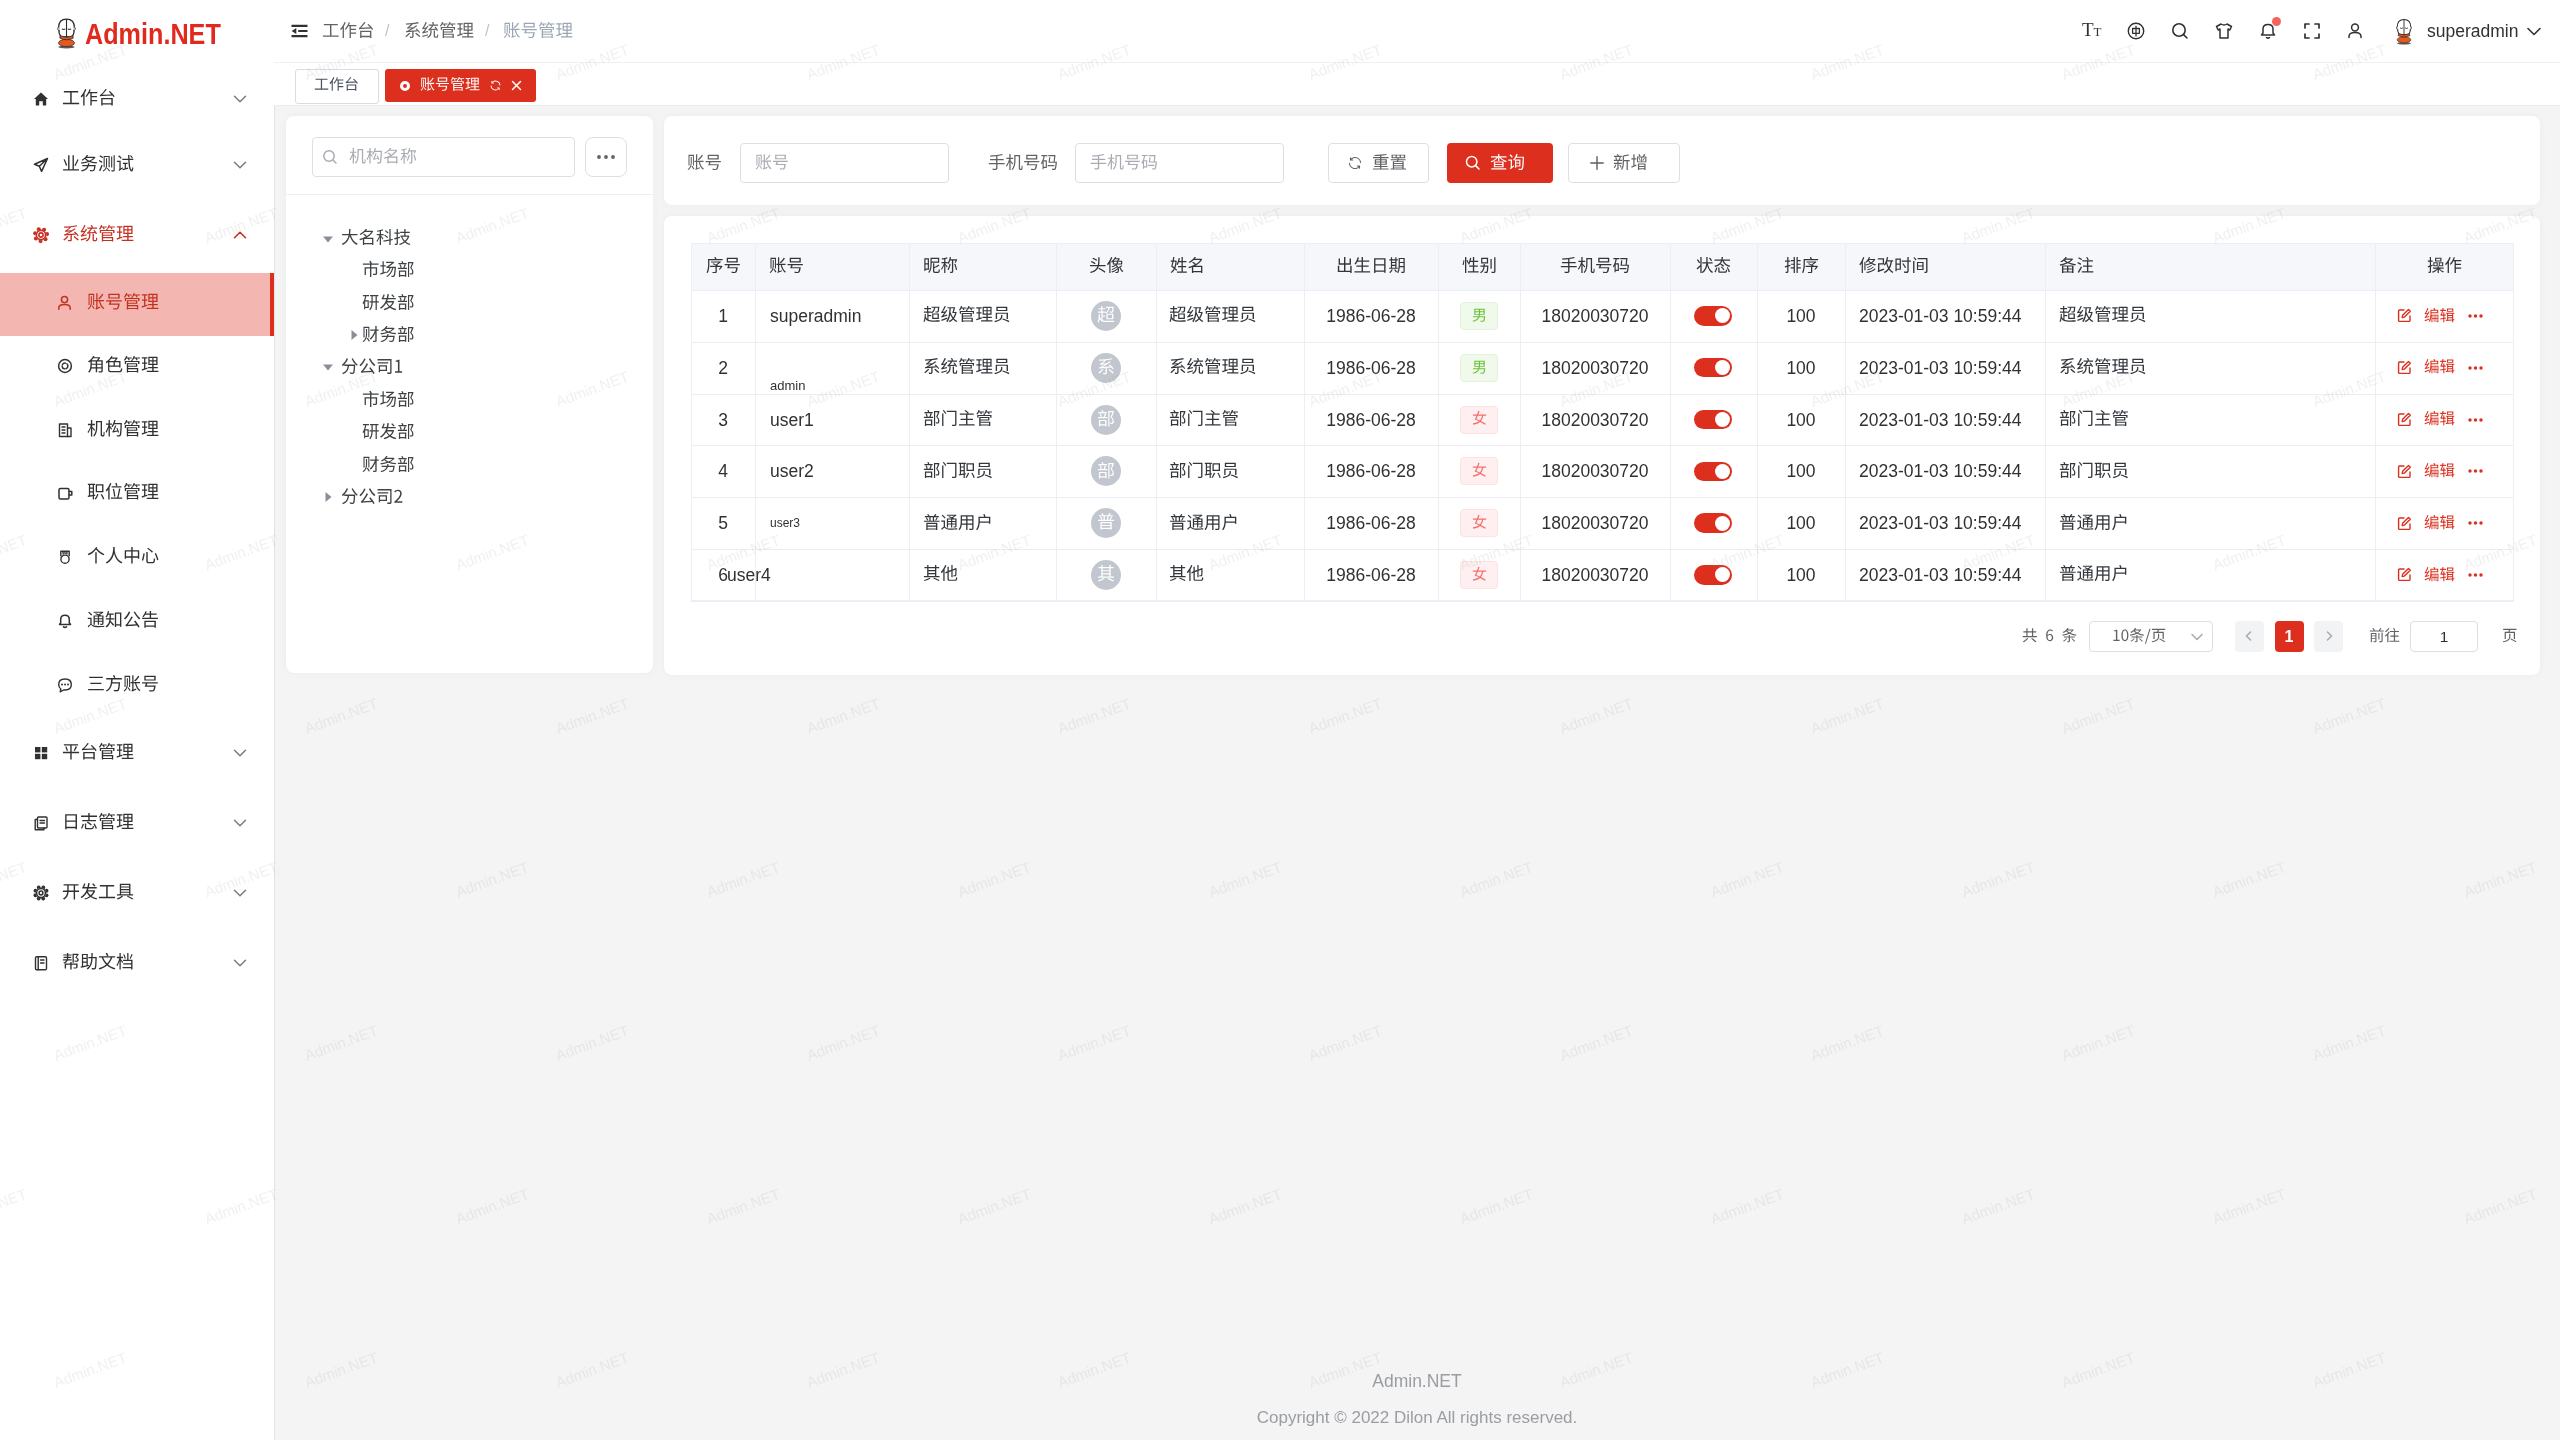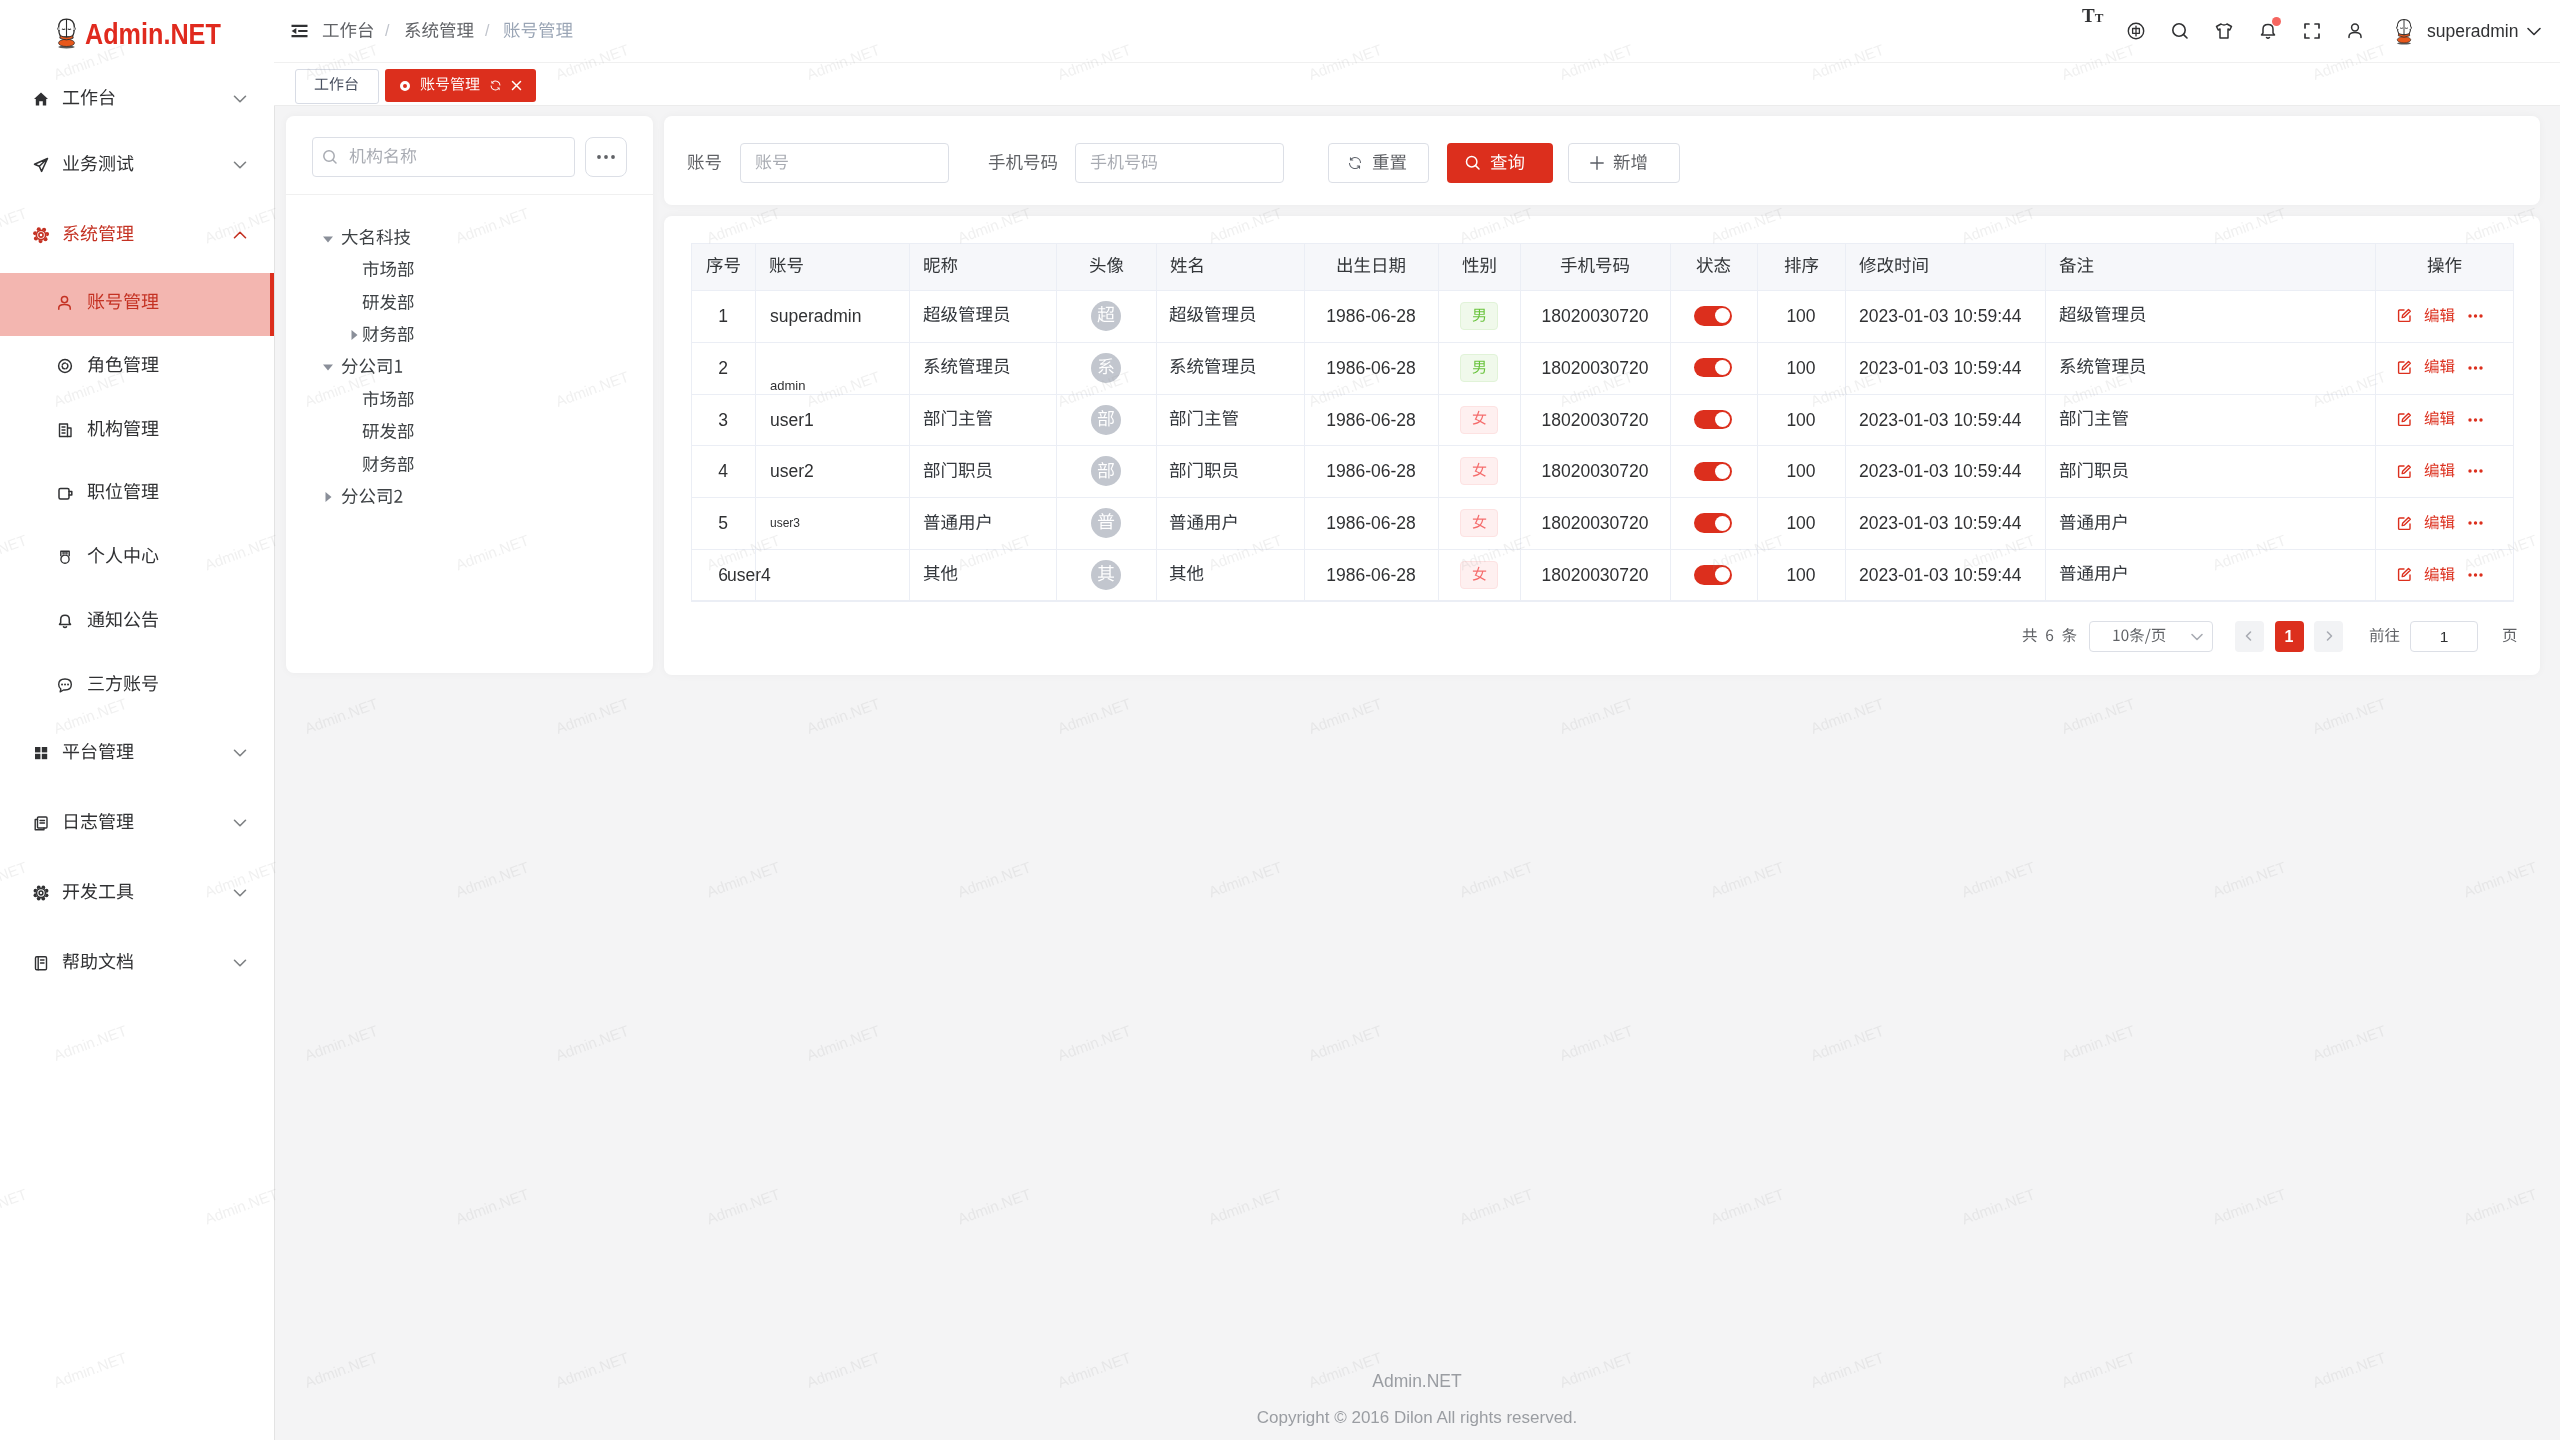--- a/index.html
+++ b/index.html
@@ -375,21 +375,21 @@
   </svg>
 <div class="n" style="left:485px;top:22px;font-size:16px;color:#c0c4cc">/</div>
 <svg class="t" style="left:503.0px;top:21.5px" width="70.0" height="18.9">
     <g fill="#9aa5b5" transform="matrix(0.017500,0,0,-0.017500,0,14.70)">
       <use href="#g8d26" x="0"></use>
       <use href="#g53f7" x="1000"></use>
       <use href="#g7ba1" x="2000"></use>
       <use href="#g7406" x="3000"></use>
     </g>
   </svg>
-<div class="n" style="left:2082px;top:6px;font-size:19px;font-weight:bold;font-family:'Liberation Serif',serif;line-height:19px">T<span style="font-size:13px">T</span></div>
+<div class="n" style="left:2082px;top:20px;font-size:19px;font-weight:normal;font-family:'Liberation Serif',serif;line-height:19px">T<span style="font-size:13px">T</span></div>
 <svg class="t" style="left:2127px;top:22px" width="18" height="18" viewBox="0 0 18 18">
     <g fill="none" stroke="#303133" stroke-width="1.4" stroke-linecap="round" stroke-linejoin="round">
       <circle cx="9" cy="9" r="7.7"></circle>
       <rect x="5.6" y="6.5" width="6.8" height="4.8" stroke-width="1.3"></rect>
       <path d="M9 4.1 L9 13.9" stroke-width="1.3"></path>
     </g>
   </svg>
 <svg class="t" style="left:2171px;top:22px" width="18" height="18" viewBox="0 0 18 18">
     <g fill="none" stroke="#303133" stroke-width="1.6" stroke-linecap="round" stroke-linejoin="round">
       <circle cx="8" cy="8" r="6.2"></circle>
@@ -1149,21 +1149,21 @@
     </g>
   </svg>
 <div class="d" style="left:2410px;top:621px;width:68px;height:31px;box-sizing:border-box;border:1px solid #dcdfe6;border-radius:4px;background:#fff"></div>
 <div class="n" style="left:2410px;top:626px;width:68px;text-align:center;font-size:15.5px;line-height:22px">1</div>
 <svg class="t" style="left:2502.0px;top:627.6px" width="15.5" height="16.7">
     <g fill="#606266" transform="matrix(0.015500,0,0,-0.015500,0,13.02)">
       <use href="#g9875" x="0"></use>
     </g>
   </svg>
 <div class="n" style="left:1317px;top:1371px;width:200px;text-align:center;font-size:17.5px;color:#9a9da2">Admin.NET</div>
-<div class="n" style="left:1117px;top:1408px;width:600px;text-align:center;font-size:17px;color:#9a9da2">Copyright © 2016 Dilon All rights reserved.</div>
+<div class="n" style="left:1117px;top:1408px;width:600px;text-align:center;font-size:17px;color:#9a9da2">Copyright © 2022 Dilon All rights reserved.</div>
 <svg class="t" style="left:0;top:0;z-index:99" width="2560" height="1440">
     <text x="56" y="80.0" transform="rotate(-20 56 80.0)" font-family="Liberation Sans" font-size="15" fill="#999" fill-opacity=".15">Admin.NET</text>
     <text x="307" y="80.0" transform="rotate(-20 307 80.0)" font-family="Liberation Sans" font-size="15" fill="#999" fill-opacity=".15">Admin.NET</text>
     <text x="558" y="80.0" transform="rotate(-20 558 80.0)" font-family="Liberation Sans" font-size="15" fill="#999" fill-opacity=".15">Admin.NET</text>
     <text x="809" y="80.0" transform="rotate(-20 809 80.0)" font-family="Liberation Sans" font-size="15" fill="#999" fill-opacity=".15">Admin.NET</text>
     <text x="1060" y="80.0" transform="rotate(-20 1060 80.0)" font-family="Liberation Sans" font-size="15" fill="#999" fill-opacity=".15">Admin.NET</text>
     <text x="1311" y="80.0" transform="rotate(-20 1311 80.0)" font-family="Liberation Sans" font-size="15" fill="#999" fill-opacity=".15">Admin.NET</text>
     <text x="1562" y="80.0" transform="rotate(-20 1562 80.0)" font-family="Liberation Sans" font-size="15" fill="#999" fill-opacity=".15">Admin.NET</text>
     <text x="1813" y="80.0" transform="rotate(-20 1813 80.0)" font-family="Liberation Sans" font-size="15" fill="#999" fill-opacity=".15">Admin.NET</text>
     <text x="2064" y="80.0" transform="rotate(-20 2064 80.0)" font-family="Liberation Sans" font-size="15" fill="#999" fill-opacity=".15">Admin.NET</text>

